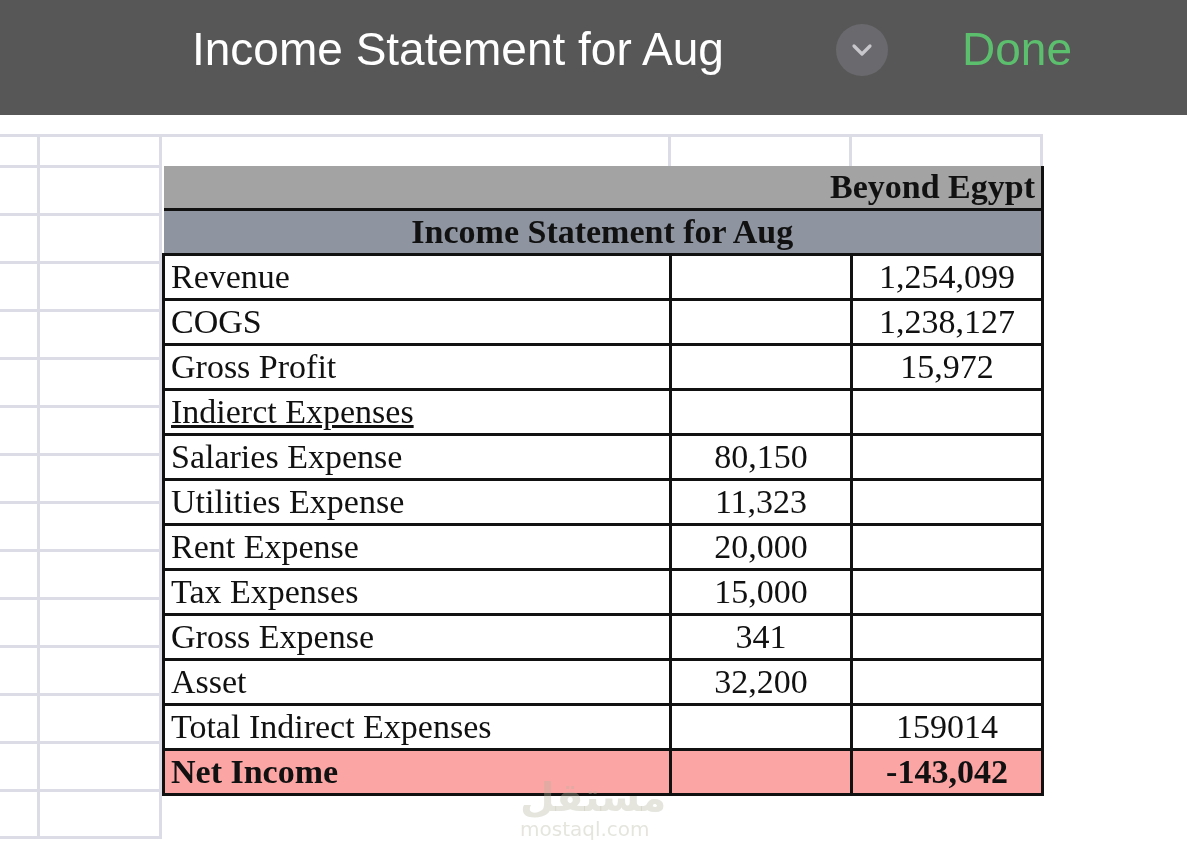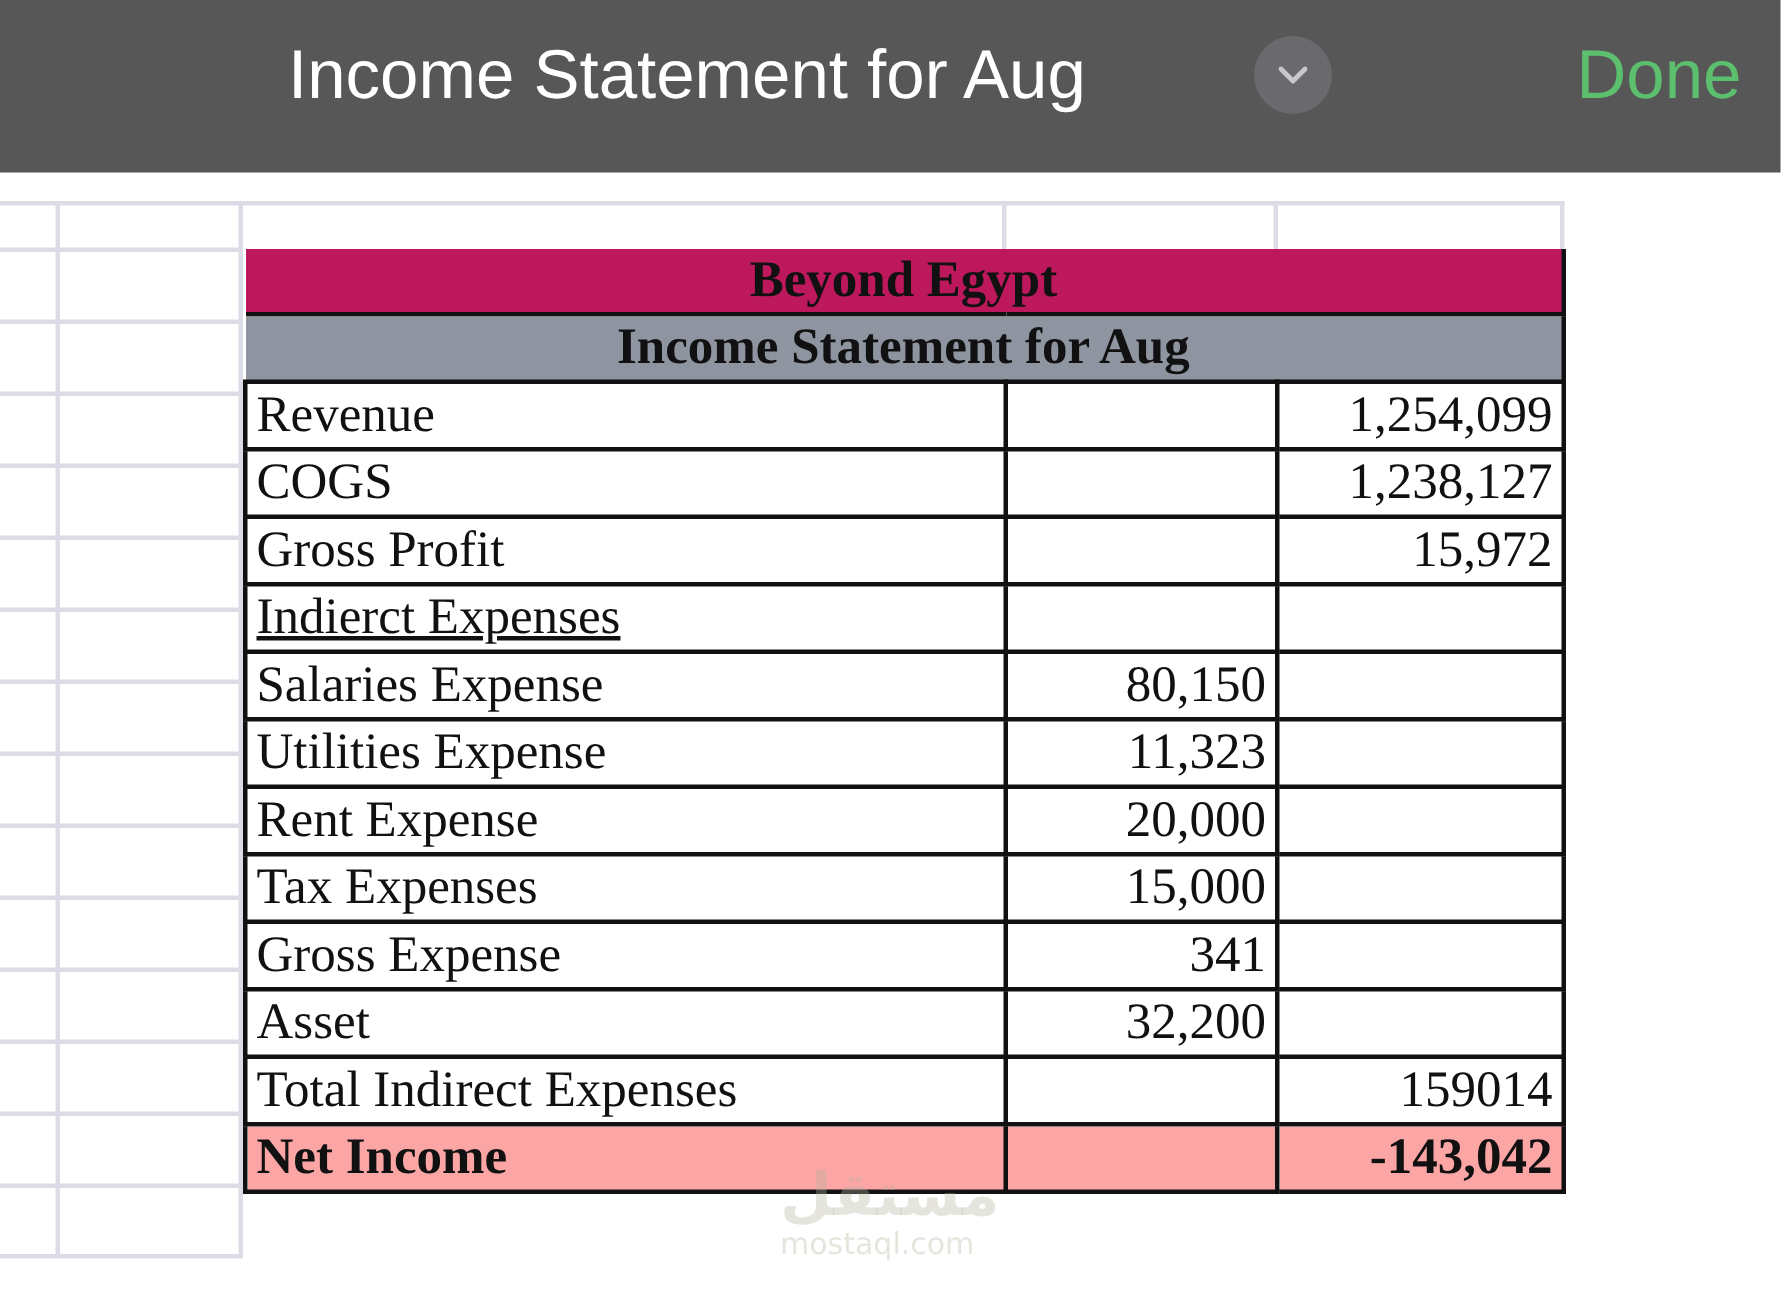--- a/index.html
+++ b/index.html
@@ -18,44 +18,44 @@
       font-size: 46px; color: #ffffff; white-space: nowrap;
       letter-spacing: 0px;
     }
     .chevron-btn {
       position: absolute; left: 836px; top: 24px; width: 52px; height: 52px;
       border-radius: 50%; background: #6a6a6e;
       display: flex; align-items: center; justify-content: center;
       cursor: pointer;
     }
     .done-btn {
-      position: absolute; left: 1051px; top: 22px;
+      position: absolute; left: 962px; top: 22px;
       font-family: "Liberation Sans", sans-serif;
       font-size: 46px; color: #5cbf6e; cursor: pointer; white-space: nowrap;
     }
 
     
     .grid-v { position: absolute; width: 3px; background: #dcdce6; }
     .grid-h { position: absolute; height: 3px; background: #dcdce6; }
 
     
     .stmt {
       position: absolute; left: 162px; top: 166px;
       border-collapse: collapse;
       table-layout: fixed;
     }
     .stmt td {
       border: 3px solid #111;
       height: 42px; padding: 0 6px;
       font-size: 34px; color: #111; line-height: 42px;
       white-space: nowrap; overflow: hidden;
     }
-    .stmt td.num { text-align: right; }
+    .stmt td.num { text-align: center; }
     .stmt tr.company td {
-      background: #be185d; font-weight: bold; text-align: center;
+      background: #a3a3a3; font-weight: bold; text-align: right;
       border-top: none; border-left: none;
     }
     .stmt tr.subtitle td {
       background: #8e95a0; font-weight: bold; text-align: center;
       border-left: none;
     }
     .stmt tr.net td { background: #fca5a5; font-weight: bold; }
     .underline { text-decoration: underline; }
 
     .watermark {

